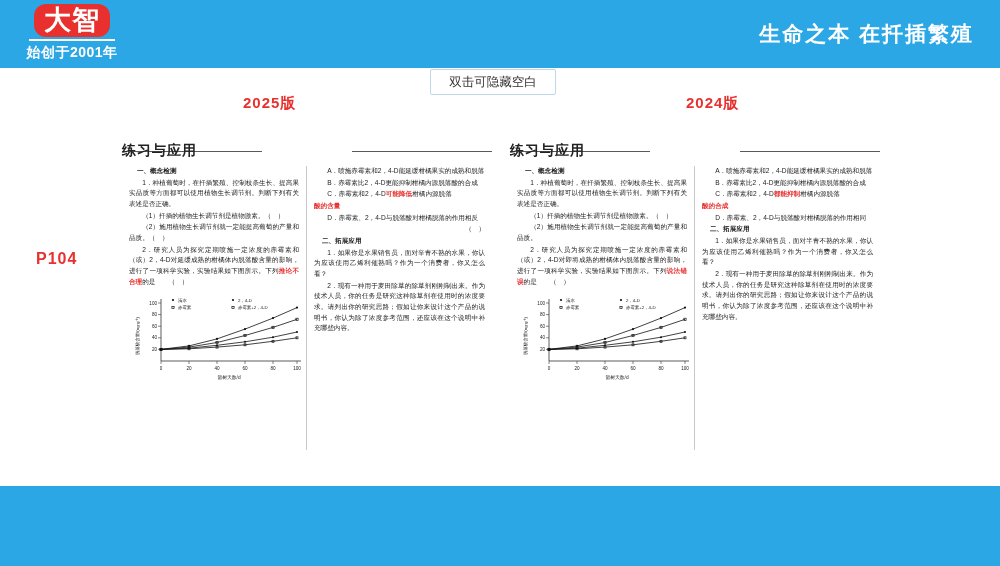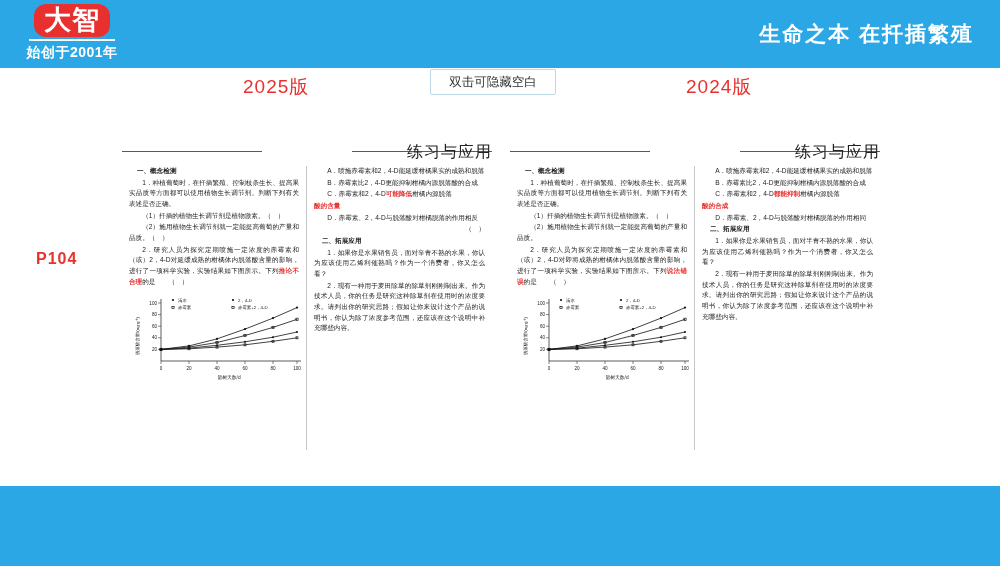--- a/index.html
+++ b/index.html
@@ -64,23 +64,24 @@
     color: #ffffff;
     font-size: 21px;
     font-weight: bold;
     letter-spacing: 2px;
   }
 
   
   .ver-label {
     position: absolute;
     color: #e8312f;
-    font-size: 19px;
-    font-weight: normal;
+    font-size: 15px;
+    font-weight: bold;
     letter-spacing: 1px;
+    margin-top: 20px;
   }
   .ver-2025 { left: 243px; top: 74px; }
   .ver-2024 { left: 686px; top: 74px; }
 
   .page-num {
     position: absolute; left: 36px; top: 250px;
     color: #e8312f;
     font-size: 16px;
     font-weight: bold;
     letter-spacing: 1px;
@@ -101,24 +102,24 @@
     height: 18px;
     margin: 4px 10px 6px 10px;
   }
   .page-title-row .line {
     position: absolute; top: 9px; height: 1px; background: #5a5a5a;
   }
   .page-title-row .line.l { left: 0; width: 140px; }
   .page-title-row .line.r { right: 0; width: 140px; }
   .page-title {
     position: absolute; left: 0; right: 0; top: 0;
-    text-align: right;
-    font-size: 16px;
+    text-align: left;
+    font-size: 14px;
     color: #222;
-    font-weight: normal;
+    font-weight: bold;
     letter-spacing: 1px;
   }
 
   .cols {
     position: relative;
     display: flex;
     padding: 0 10px;
     height: 284px;
   }
   .col {

